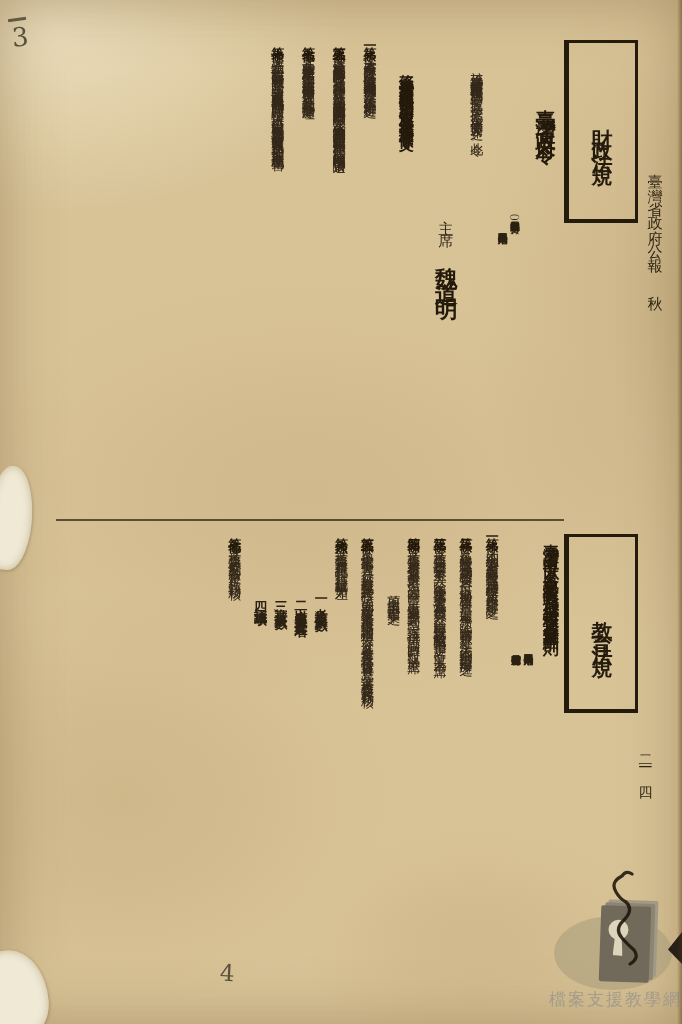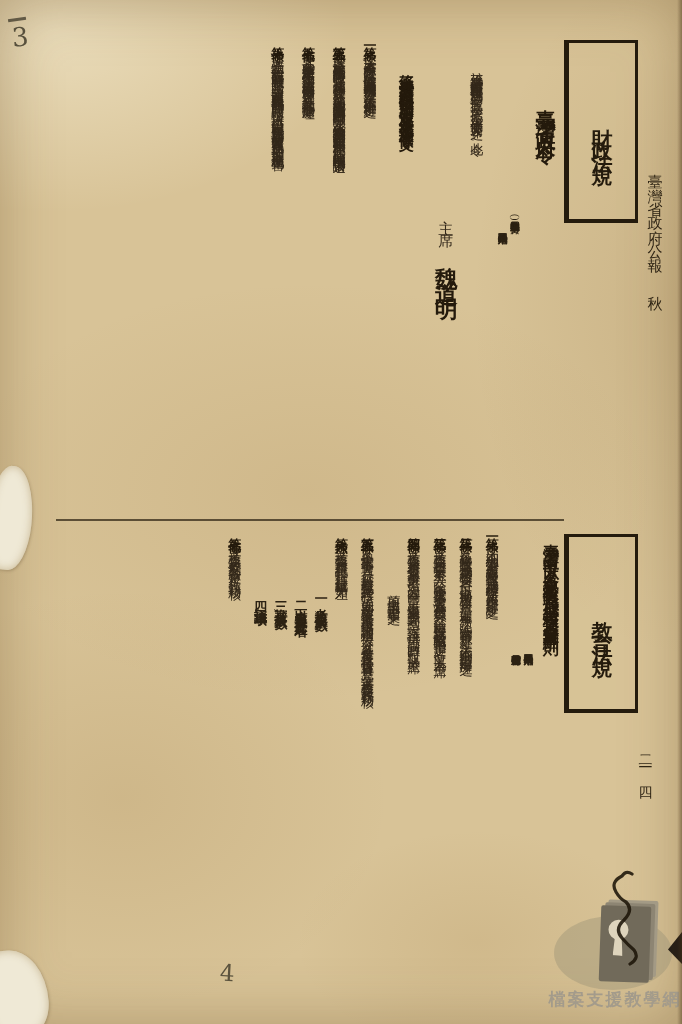--- a/index.html
+++ b/index.html
@@ -63,21 +63,21 @@
   #hw3{left:12px; top:22px; font-size:26px; transform:rotate(-5deg); opacity:.88;}
   #hw3-dash{position:absolute; left:8px; top:18px; width:18px; height:2.5px; background:#46402f; transform:rotate(-8deg); opacity:.8;}
   #hw4{left:220px; top:960px; font-size:23px; transform:rotate(3deg); opacity:.85;}
   
   #watermark{position:absolute; left:548px; top:888px; width:134px; height:132px;}
   #wm-swoosh{position:absolute; left:6px; top:28px; width:118px; height:74px; border-radius:50%; background:rgba(158,148,120,.45);}
   #wm-book{position:absolute; left:52px; top:18px; width:50px; height:76px; background:#716a5a; border-radius:2px; transform:rotate(2deg);
     box-shadow:4px -3px 0 #8d8573, 7px -6px 0 #a39a85;}
   #wm-keyhole-circle{position:absolute; left:8px; top:14px; width:20px; height:20px; border-radius:50%; background:#ded4bc;}
   #wm-keyhole-stem{position:absolute; left:13px; top:28px; width:10px; height:22px; background:#ded4bc; clip-path:polygon(20% 0,80% 0,100% 100%,0 100%);}
-  #wm-label{position:absolute; left:0px; top:100px; width:134px; font-size:17px; letter-spacing:2px; color:#a39b8b; text-align:center; font-weight:bold;}
+  #wm-label{position:absolute; left:0px; top:100px; width:134px; font-size:17px; letter-spacing:2px; color:#a39b8b; text-align:right; font-weight:normal;}
   #squiggle{position:absolute; left:560px; top:868px; width:110px; height:110px;}
   #edge-mark{position:absolute; left:668px; top:932px; width:14px; height:32px; background:#16100a; clip-path:polygon(100% 0,100% 100%,0 55%); opacity:.9;}
   #right-edge{position:absolute; right:0; top:0; width:5px; height:1024px; background:linear-gradient(to left, rgba(70,50,25,.45), transparent);}
 </style>
 </head>
 <body>
 
 <div id="page">
 
   <div class="patch" id="patch-left"></div>

